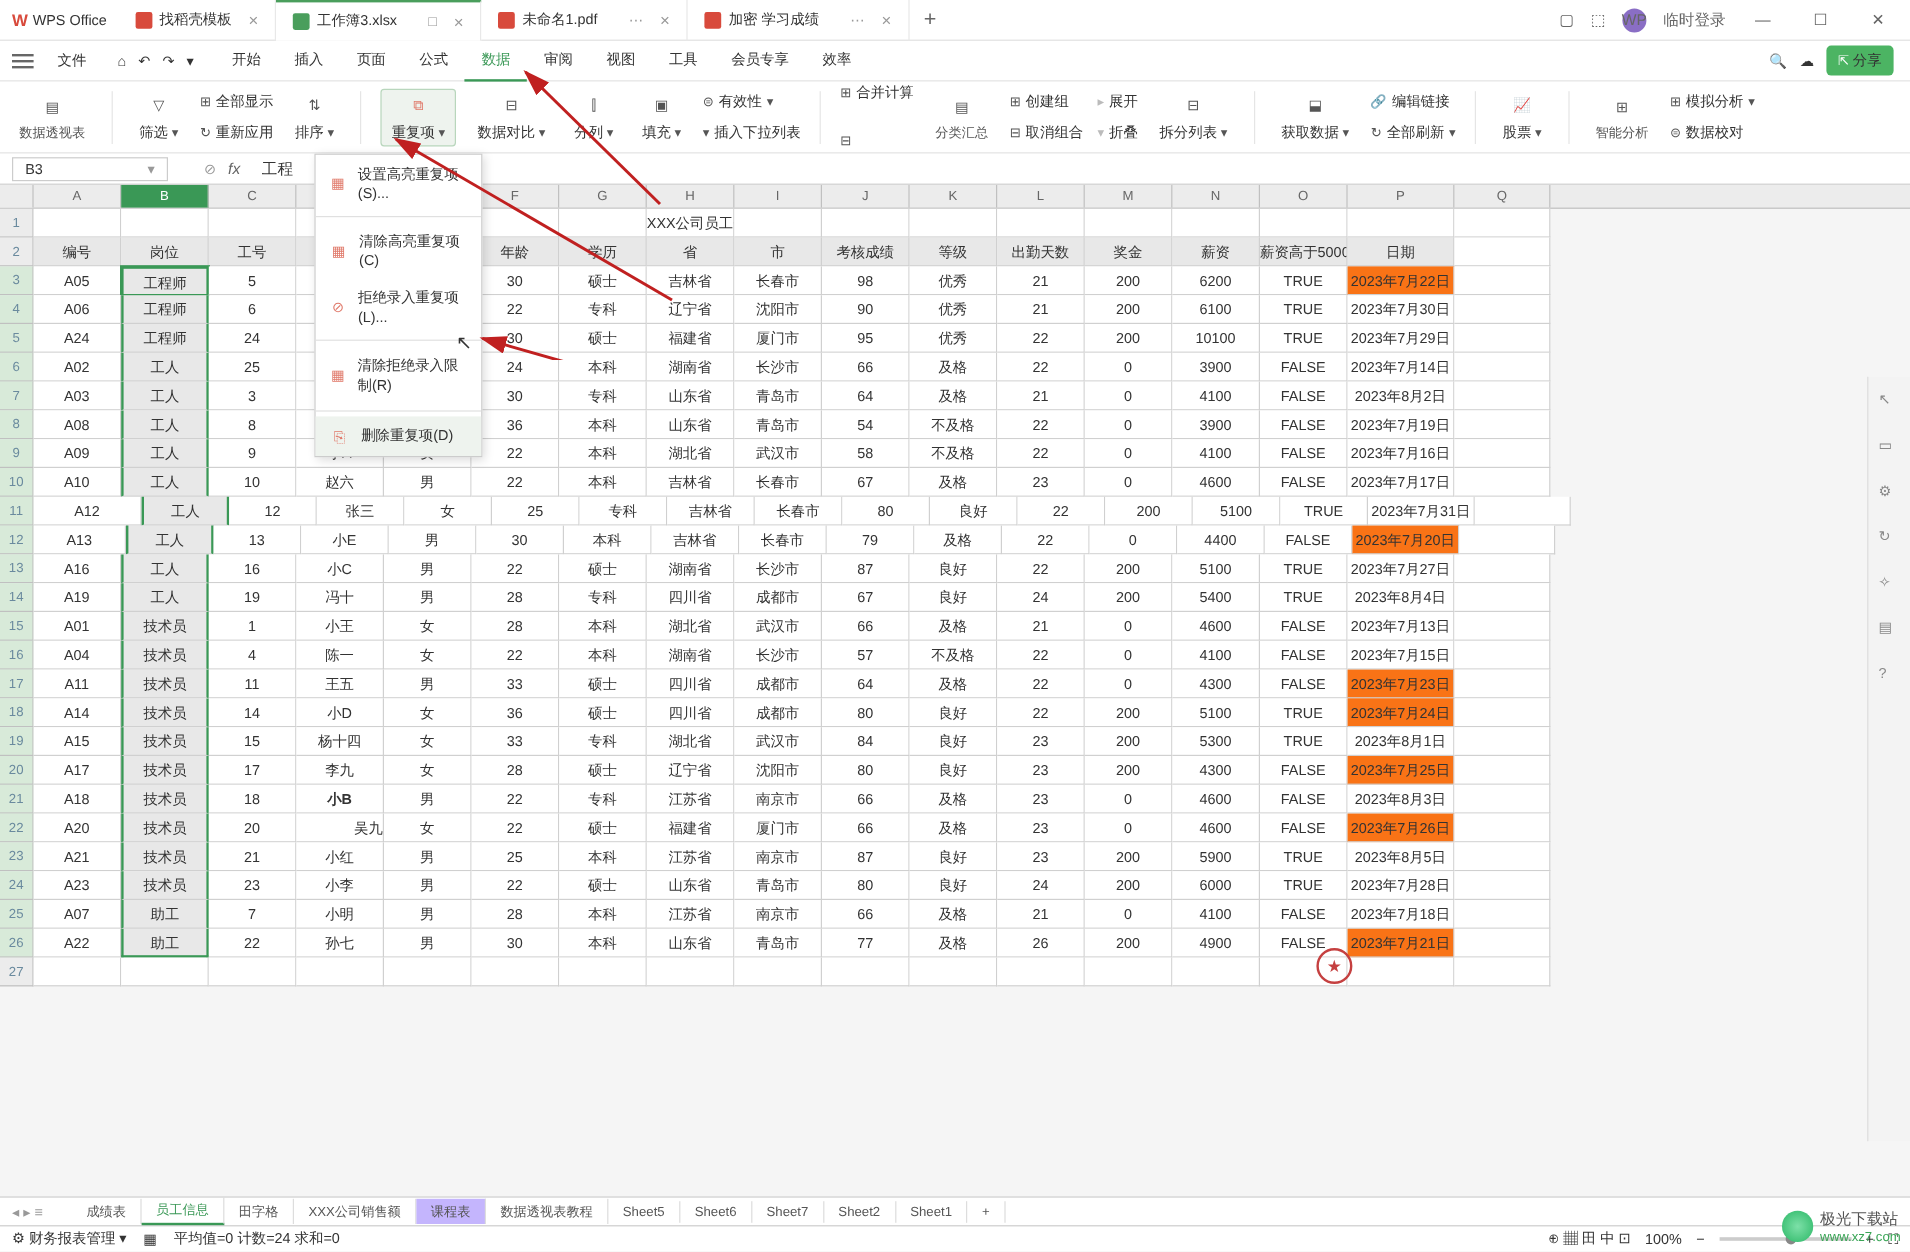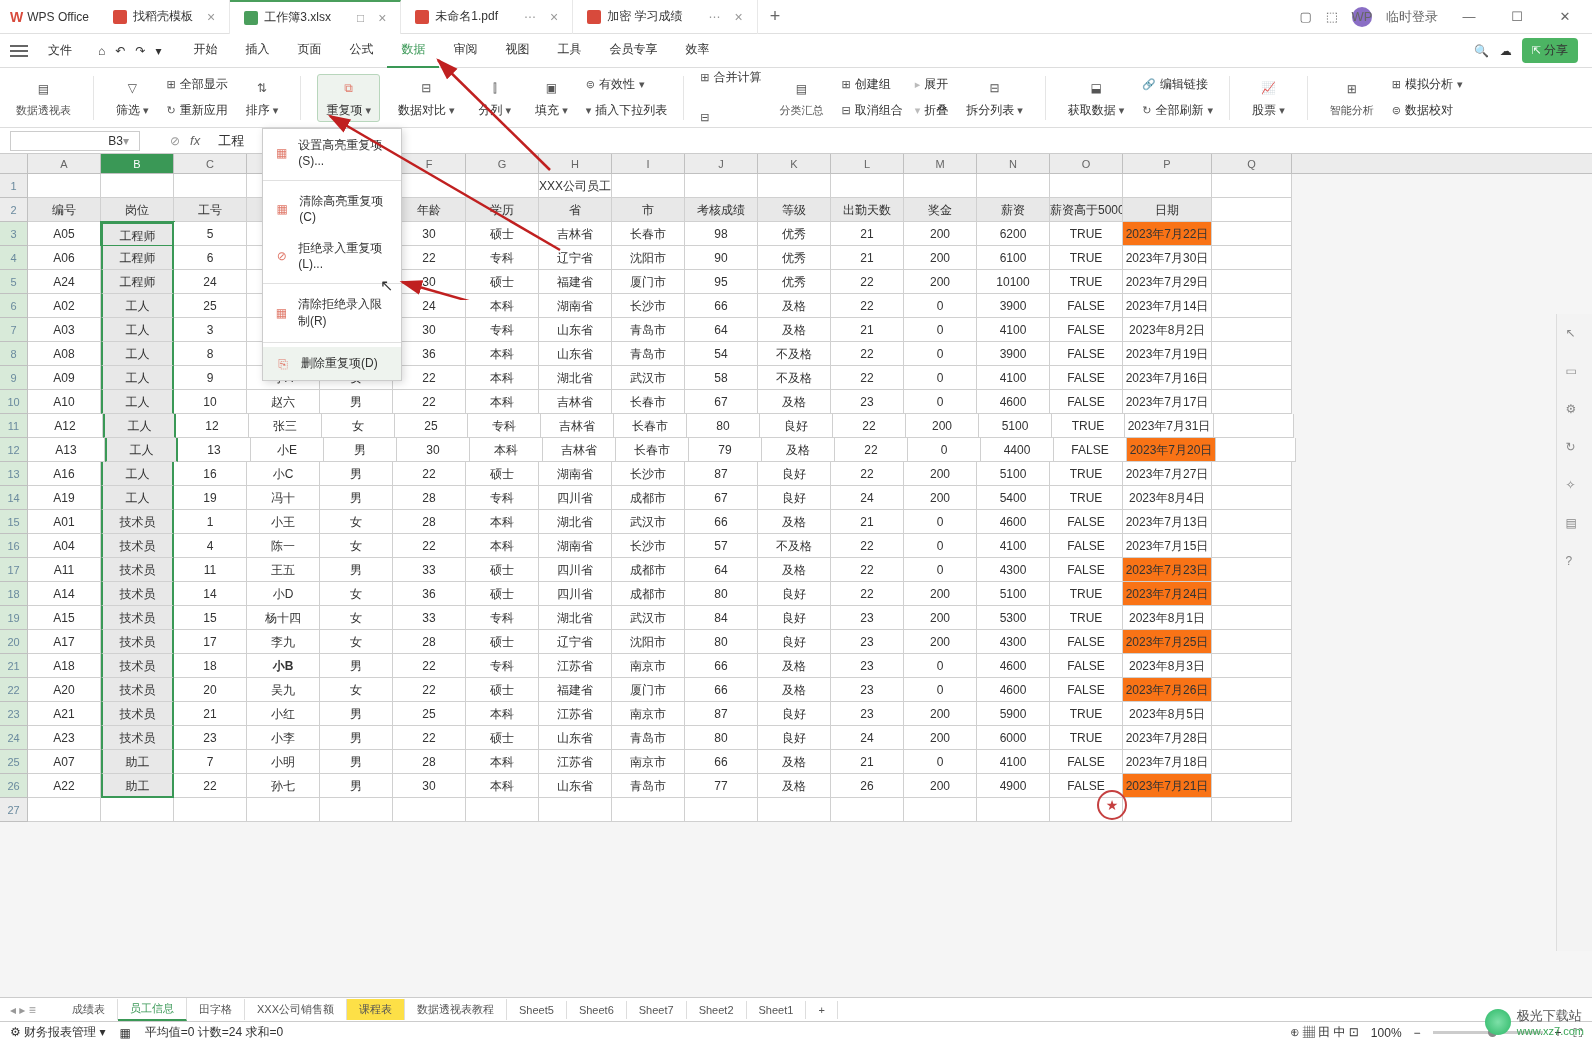--- a/index.html
+++ b/index.html
@@ -27,21 +27,21 @@
 .menu-right{margin-left:auto;display:flex;align-items:center;gap:10px;padding-right:14px}
 .share-btn{background:#4cb463;color:#fff;padding:4px 10px;border-radius:4px;font-size:11px}
 .ribbon{height:60px;background:#fff;display:flex;align-items:center;padding:0 10px;gap:12px;border-bottom:1px solid #ddd}
 .rb-btn{display:flex;flex-direction:column;align-items:center;gap:3px;padding:2px 6px;color:#555;cursor:pointer}
 .rb-btn .bicon{width:22px;height:22px;display:flex;align-items:center;justify-content:center;color:#555}
 .rb-sm{font-size:11px;color:#555}
 .rb-sep{width:1px;height:44px;background:#e5e5e5;margin:0 4px}
 .rb-group{display:flex;flex-direction:column;gap:2px}
 .rb-group .row{display:flex;align-items:center;gap:4px;font-size:11px;color:#555}
 .formula-bar{height:26px;background:#fff;display:flex;align-items:center;border-bottom:1px solid #ccc}
-.name-box{width:130px;border:1px solid #ccc;margin:2px 10px;padding:2px 10px;background:#fff;display:flex;align-items:center;justify-content:flex-end}
+.name-box{width:130px;border:1px solid #ccc;margin:2px 10px;padding:2px 10px;background:#fff;display:flex;align-items:center;justify-content:space-between}
 .fx-area{display:flex;align-items:center;gap:10px;margin-left:20px}
 .fx-area .fx{font-style:italic;color:#666;font-size:13px}
 .fx-input{padding:2px 8px;font-size:13px}
 .grid-area{display:flex;height:calc(100% - 34px - 34px - 60px - 26px - 24px - 22px);position:relative}
 .col-headers{display:flex;background:#ececec;border-bottom:1px solid #c0c0c0;height:20px}
 .corner{width:28px;border-right:1px solid #c0c0c0;background:#ececec}
 .col-h{border-right:1px solid #c0c0c0;text-align:center;font-size:11px;color:#666;line-height:20px}
 .row-h{width:28px;border-right:1px solid #c0c0c0;border-bottom:1px solid #c0c0c0;background:#ececec;text-align:center;font-size:11px;color:#6a8a9e;line-height:24px}
 .row-h.sel{background:#d8ead9}
 .row{display:flex;height:24px}
@@ -465,21 +465,21 @@
         <div class="cell" style="width:73px;">及格</div>
         <div class="cell" style="width:73px;">23</div>
         <div class="cell" style="width:73px;">0</div>
         <div class="cell" style="width:73px;">4600</div>
         <div class="cell" style="width:73px;">FALSE</div>
         <div class="cell" style="width:89px;">2023年7月17日</div>
         <div class="cell" style="width:80px"></div>
       </div>
       <div class="row">
         <div class="row-h sel">11</div>
-        <div class="cell" style="width:75px;">A12</div>
+        <div class="cell" style="width:90px;">A12</div>
         <div class="cell gray" style="width:73px;border-left:2px solid #3a9856;border-right:2px solid #3a9856;">工人</div>
         <div class="cell" style="width:73px;">12</div>
         <div class="cell" style="width:73px;">张三</div>
         <div class="cell" style="width:73px;">女</div>
         <div class="cell" style="width:73px;">25</div>
         <div class="cell" style="width:73px;">专科</div>
         <div class="cell" style="width:73px;">吉林省</div>
         <div class="cell" style="width:73px;">长春市</div>
         <div class="cell" style="width:73px;">80</div>
         <div class="cell" style="width:73px;">良好</div>
@@ -688,21 +688,21 @@
         <div class="cell" style="width:73px;">4600</div>
         <div class="cell" style="width:73px;">FALSE</div>
         <div class="cell" style="width:89px;">2023年8月3日</div>
         <div class="cell" style="width:80px"></div>
       </div>
       <div class="row">
         <div class="row-h sel">22</div>
         <div class="cell" style="width:73px;">A20</div>
         <div class="cell gray" style="width:73px;border-left:2px solid #3a9856;border-right:2px solid #3a9856;">技术员</div>
         <div class="cell" style="width:73px;">20</div>
-        <div class="cell" style="width:73px;">吴九</div>
+        <div class="cell" style="width:73px;text-align:right;">吴九</div>
         <div class="cell" style="width:73px;">女</div>
         <div class="cell" style="width:73px;">22</div>
         <div class="cell" style="width:73px;">硕士</div>
         <div class="cell" style="width:73px;">福建省</div>
         <div class="cell" style="width:73px;">厦门市</div>
         <div class="cell" style="width:73px;">66</div>
         <div class="cell" style="width:73px;">及格</div>
         <div class="cell" style="width:73px;">23</div>
         <div class="cell" style="width:73px;">0</div>
         <div class="cell" style="width:73px;">4600</div>
@@ -861,21 +861,21 @@
 
 <div class="cursor">↖</div>
 <div class="stamp">★</div>
 
 <div class="sheet-tabs" id="sheets">
   <span style="position:absolute;left:10px;color:#999">◂ ▸  ≡</span>
 <div class="sht">成绩表</div>
     <div class="sht active">员工信息</div>
     <div class="sht">田字格</div>
     <div class="sht">XXX公司销售额</div>
-    <div class="sht" style="background: #fde047;">课程表</div>
+    <div class="sht" style="background: #c4b5fd;">课程表</div>
     <div class="sht">数据透视表教程</div>
     <div class="sht">Sheet5</div>
     <div class="sht">Sheet6</div>
     <div class="sht">Sheet7</div>
     <div class="sht">Sheet2</div>
     <div class="sht">Sheet1</div>
     <div class="sht">+</div>
   </div>
 
 <div class="statusbar">

